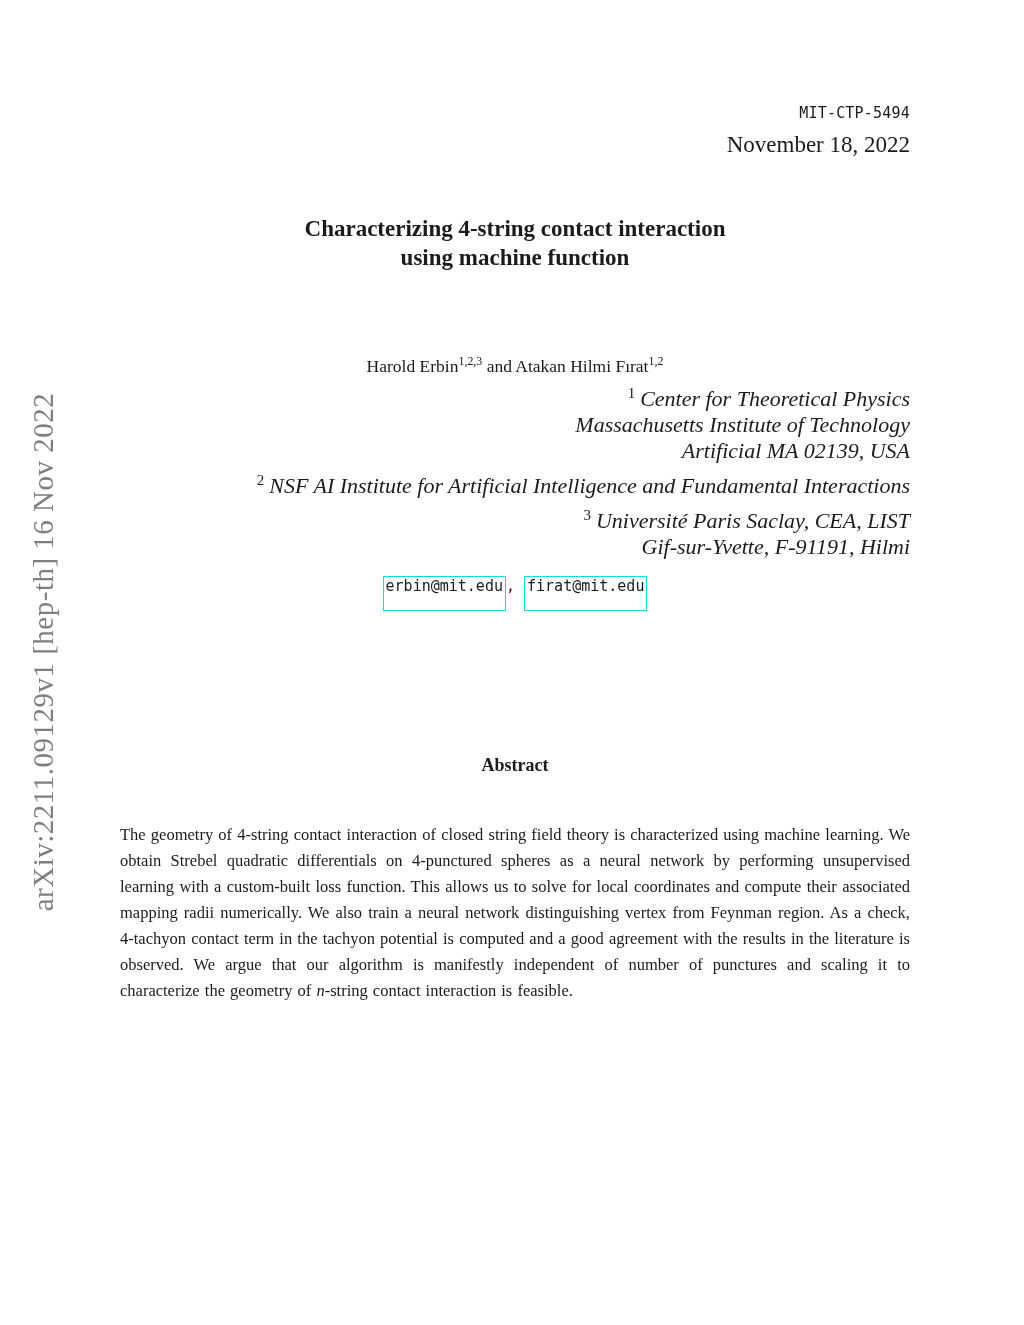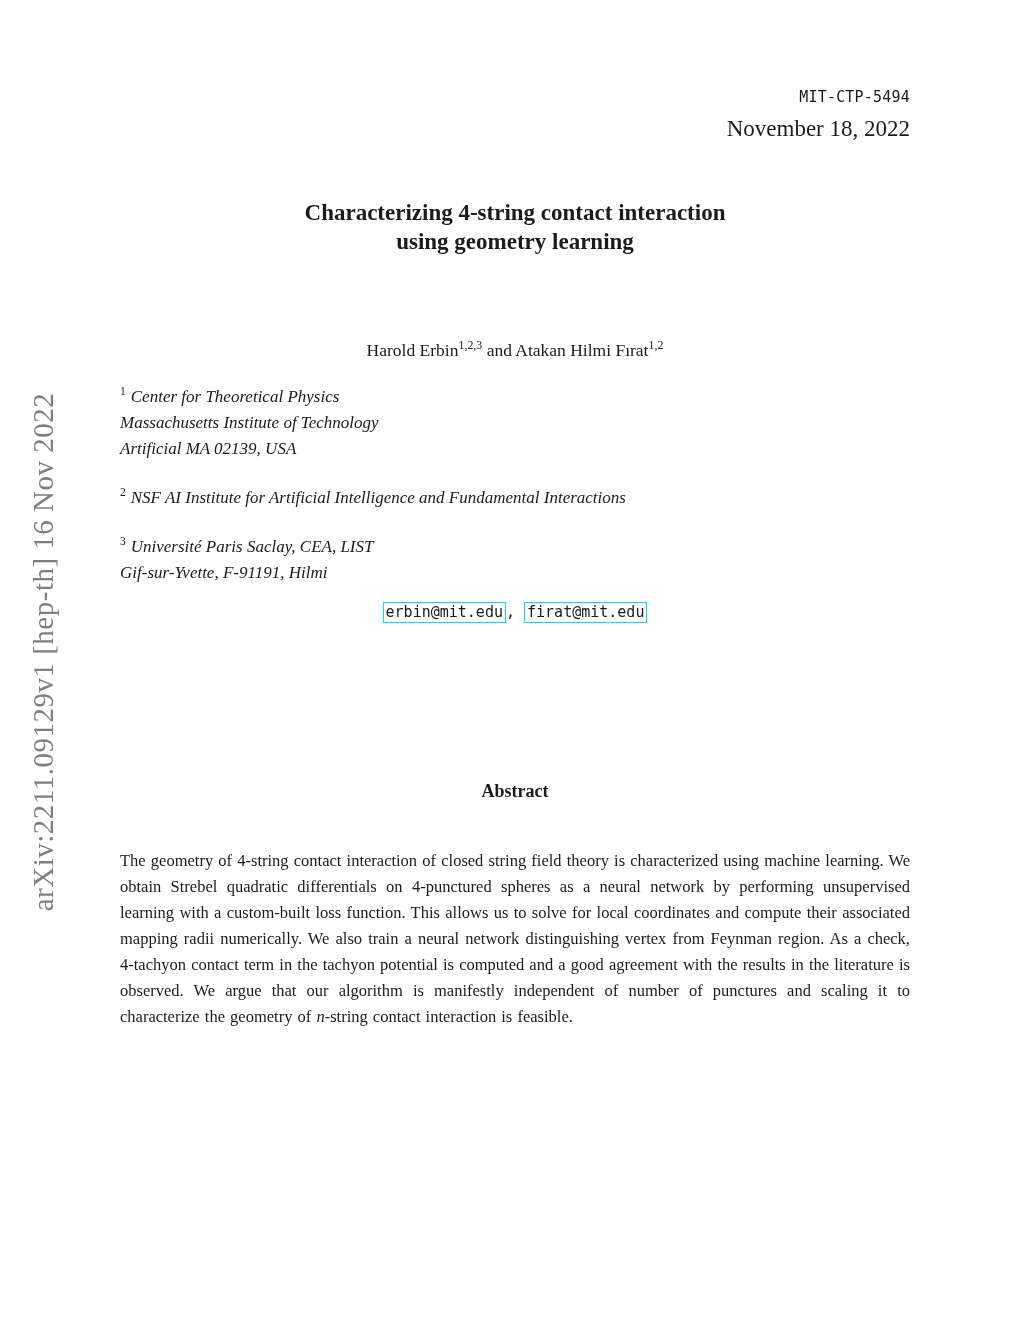--- a/index.html
+++ b/index.html
@@ -17,21 +17,21 @@
   }
   .page {
     position: relative;
     width: 100%;
     height: 100%;
   }
   .content {
     position: absolute;
     left: 120px;
     right: 114px;
-    top: 0;
+    top: 16px;
   }
   .header-right {
     padding-top: 88px;
     text-align: right;
   }
   .report-number {
     font-family: "DejaVu Sans Mono", "Liberation Mono", monospace;
     font-size: 15px;
     letter-spacing: 0.2px;
     margin-bottom: 10px;
@@ -50,24 +50,24 @@
     margin-top: 84px;
     text-align: center;
     font-size: 17.5px;
   }
   .sup {
     font-size: 68%;
     vertical-align: super;
     line-height: 0;
   }
   .affiliation {
-    margin-top: 23px;
-    text-align: left;
+    margin-top: 9px;
+    text-align: right;
     font-style: italic;
-    font-size: 17px;
+    font-size: 22px;
     line-height: 26px;
   }
   .affiliation:first-of-type {
     margin-top: 20px;
   }
   .affiliation .sup {
     font-style: normal;
     margin-right: 5px;
   }
   .emails-line {
@@ -75,21 +75,21 @@
     text-align: center;
     font-size: 15px;
     line-height: 26px;
   }
   .email-box {
     font-family: "DejaVu Sans Mono", "Liberation Mono", monospace;
     font-size: 15px;
     color: inherit;
     text-decoration: none;
     border: 1.6px solid var(--link-box-border, #0adede);
-    padding: 0 2px 1px 2px;
+    padding: 0 2px 15px 2px;
   }
   .email-sep {
     font-family: "DejaVu Sans Mono", "Liberation Mono", monospace;
   }
   .abstract-heading {
     margin-top: 156px;
     text-align: center;
     font-weight: bold;
     font-size: 18px;
   }
@@ -124,21 +124,21 @@
 
   <div class="content">
 
     <div class="header-right">
       <div class="report-number">MIT-CTP-5494</div>
       <div class="date-line">November 18, 2022</div>
     </div>
 
     <div class="paper-title">
       <div>Characterizing 4-string contact interaction</div>
-      <div>using geometry learning</div>
+      <div>using machine function</div>
     </div>
 
     <div class="authors-line"><span>Harold Erbin</span><span class="sup">1,2,3</span><span> and </span><span>Atakan Hilmi Fırat</span><span class="sup">1,2</span></div>
 
     <div class="affiliation">
       <div><span class="sup">1</span><span>Center for Theoretical Physics</span></div>
       <div>Massachusetts Institute of Technology</div>
       <div>Artificial MA 02139, USA</div>
     </div>
 

